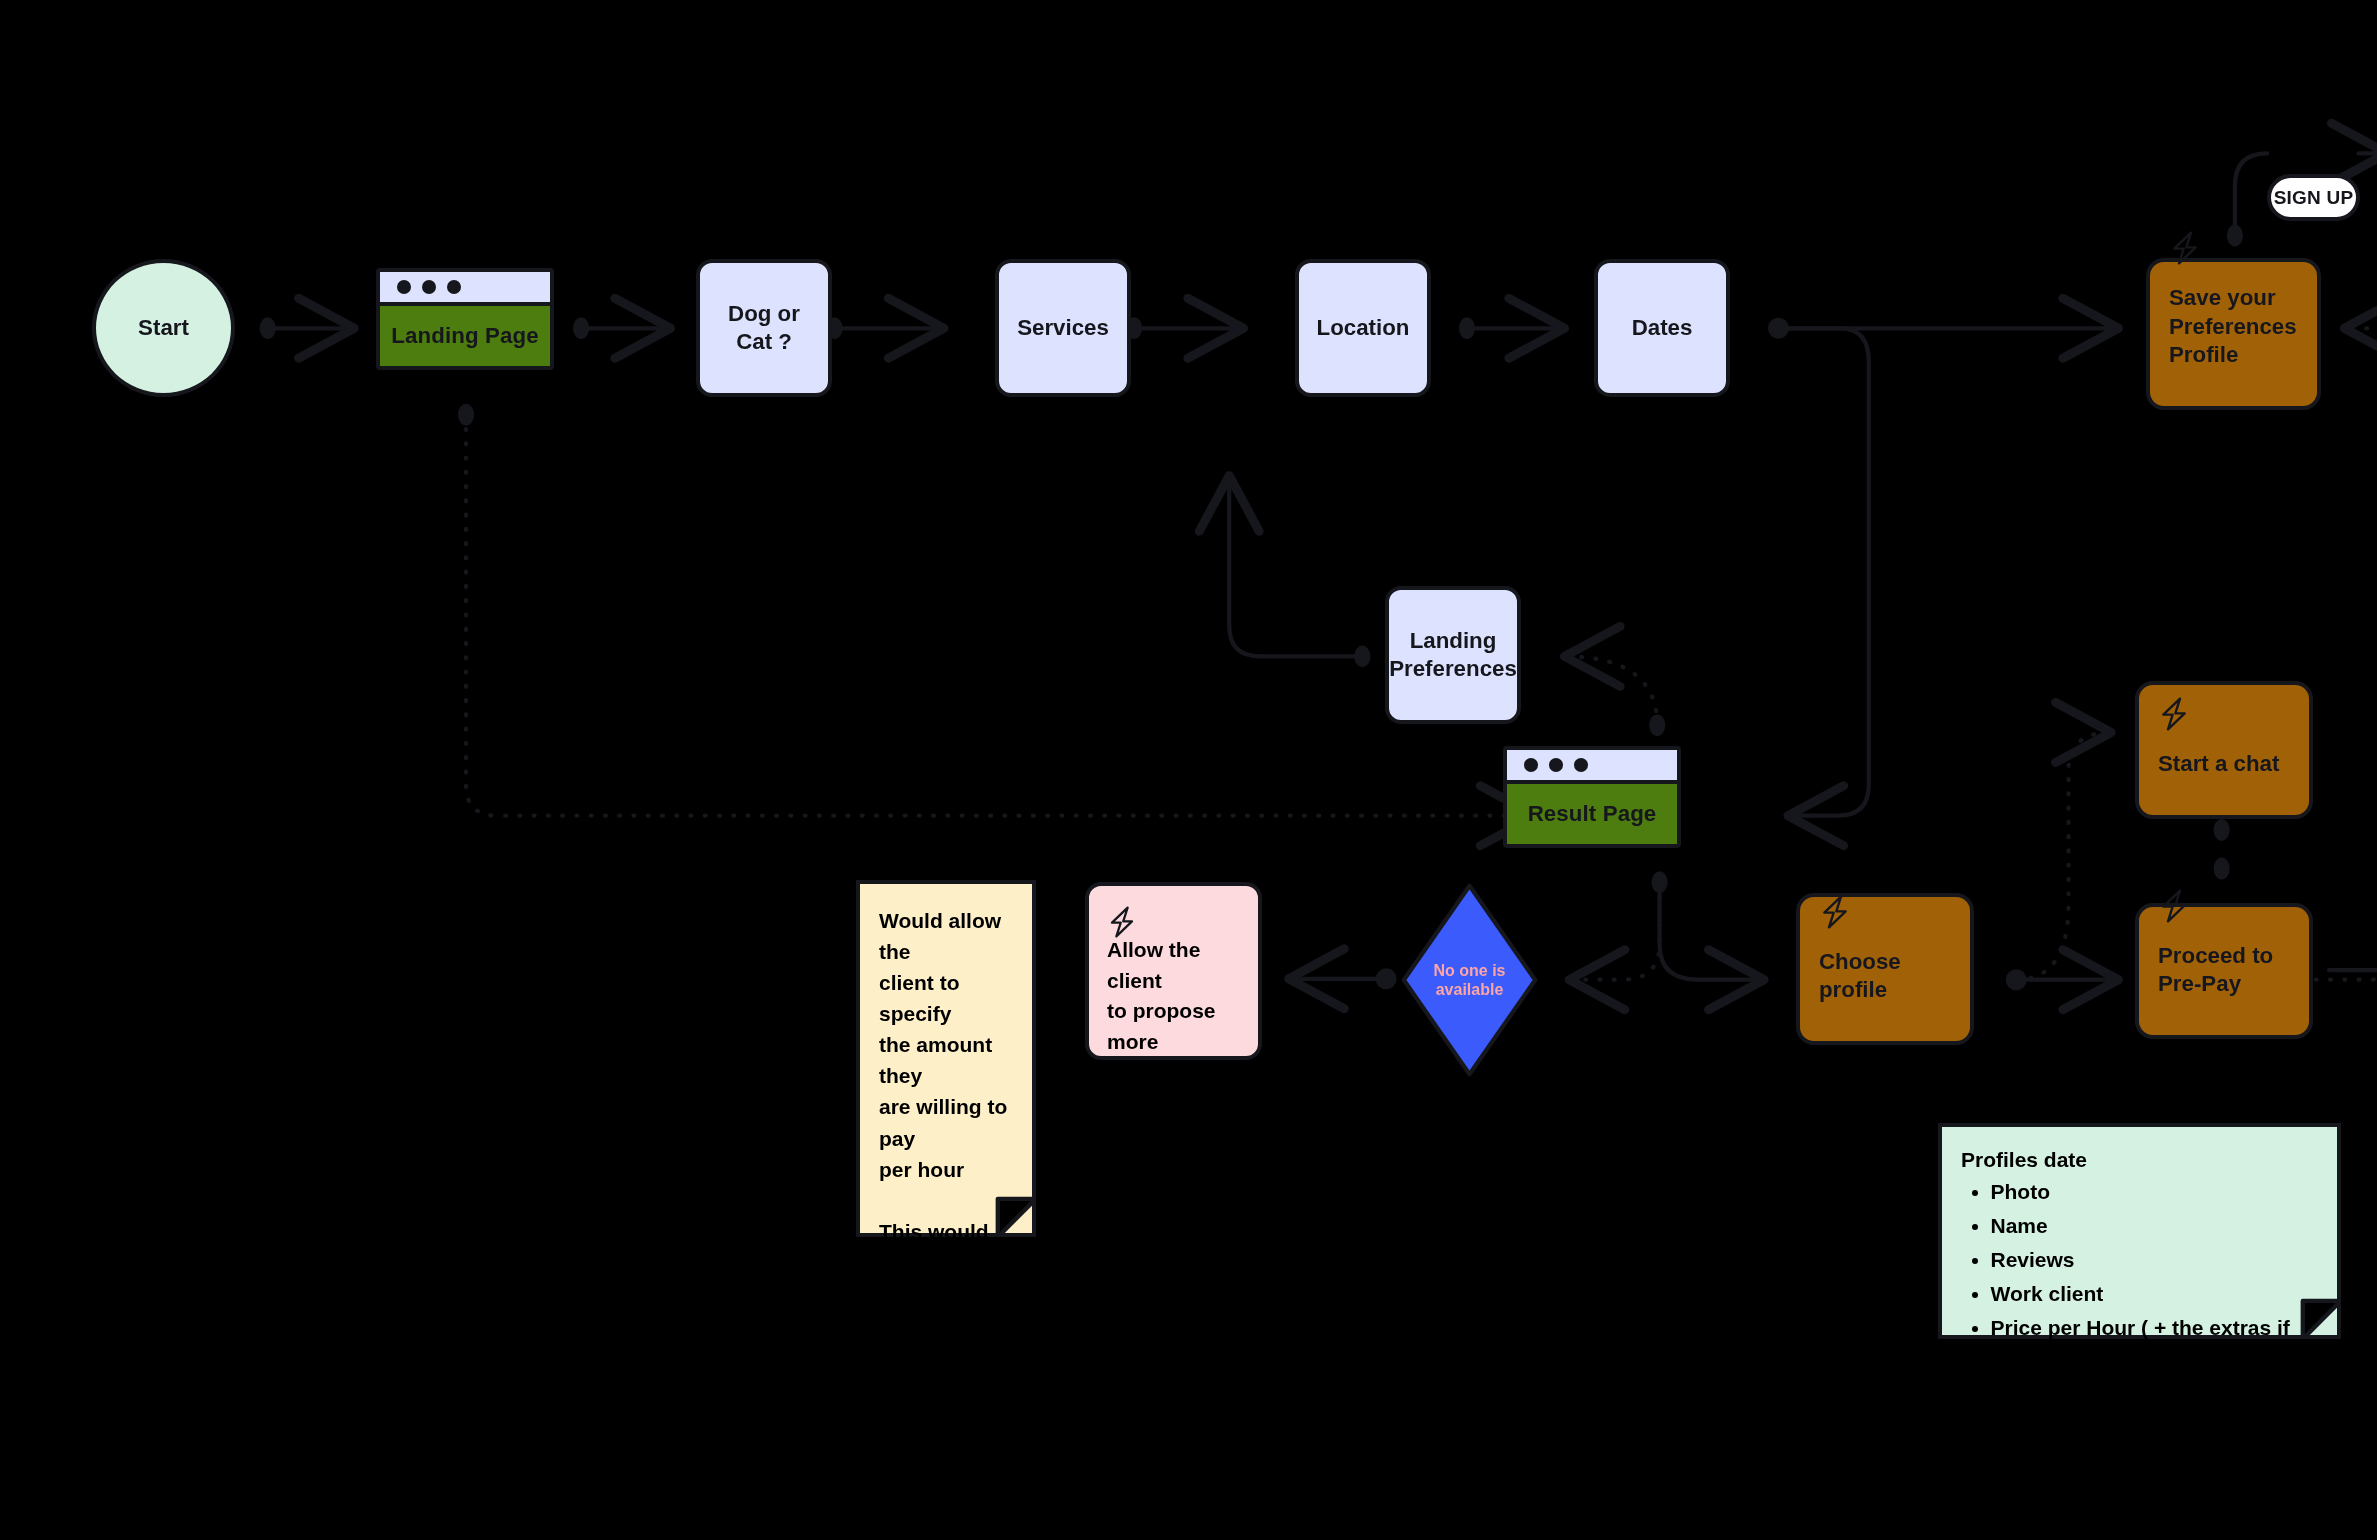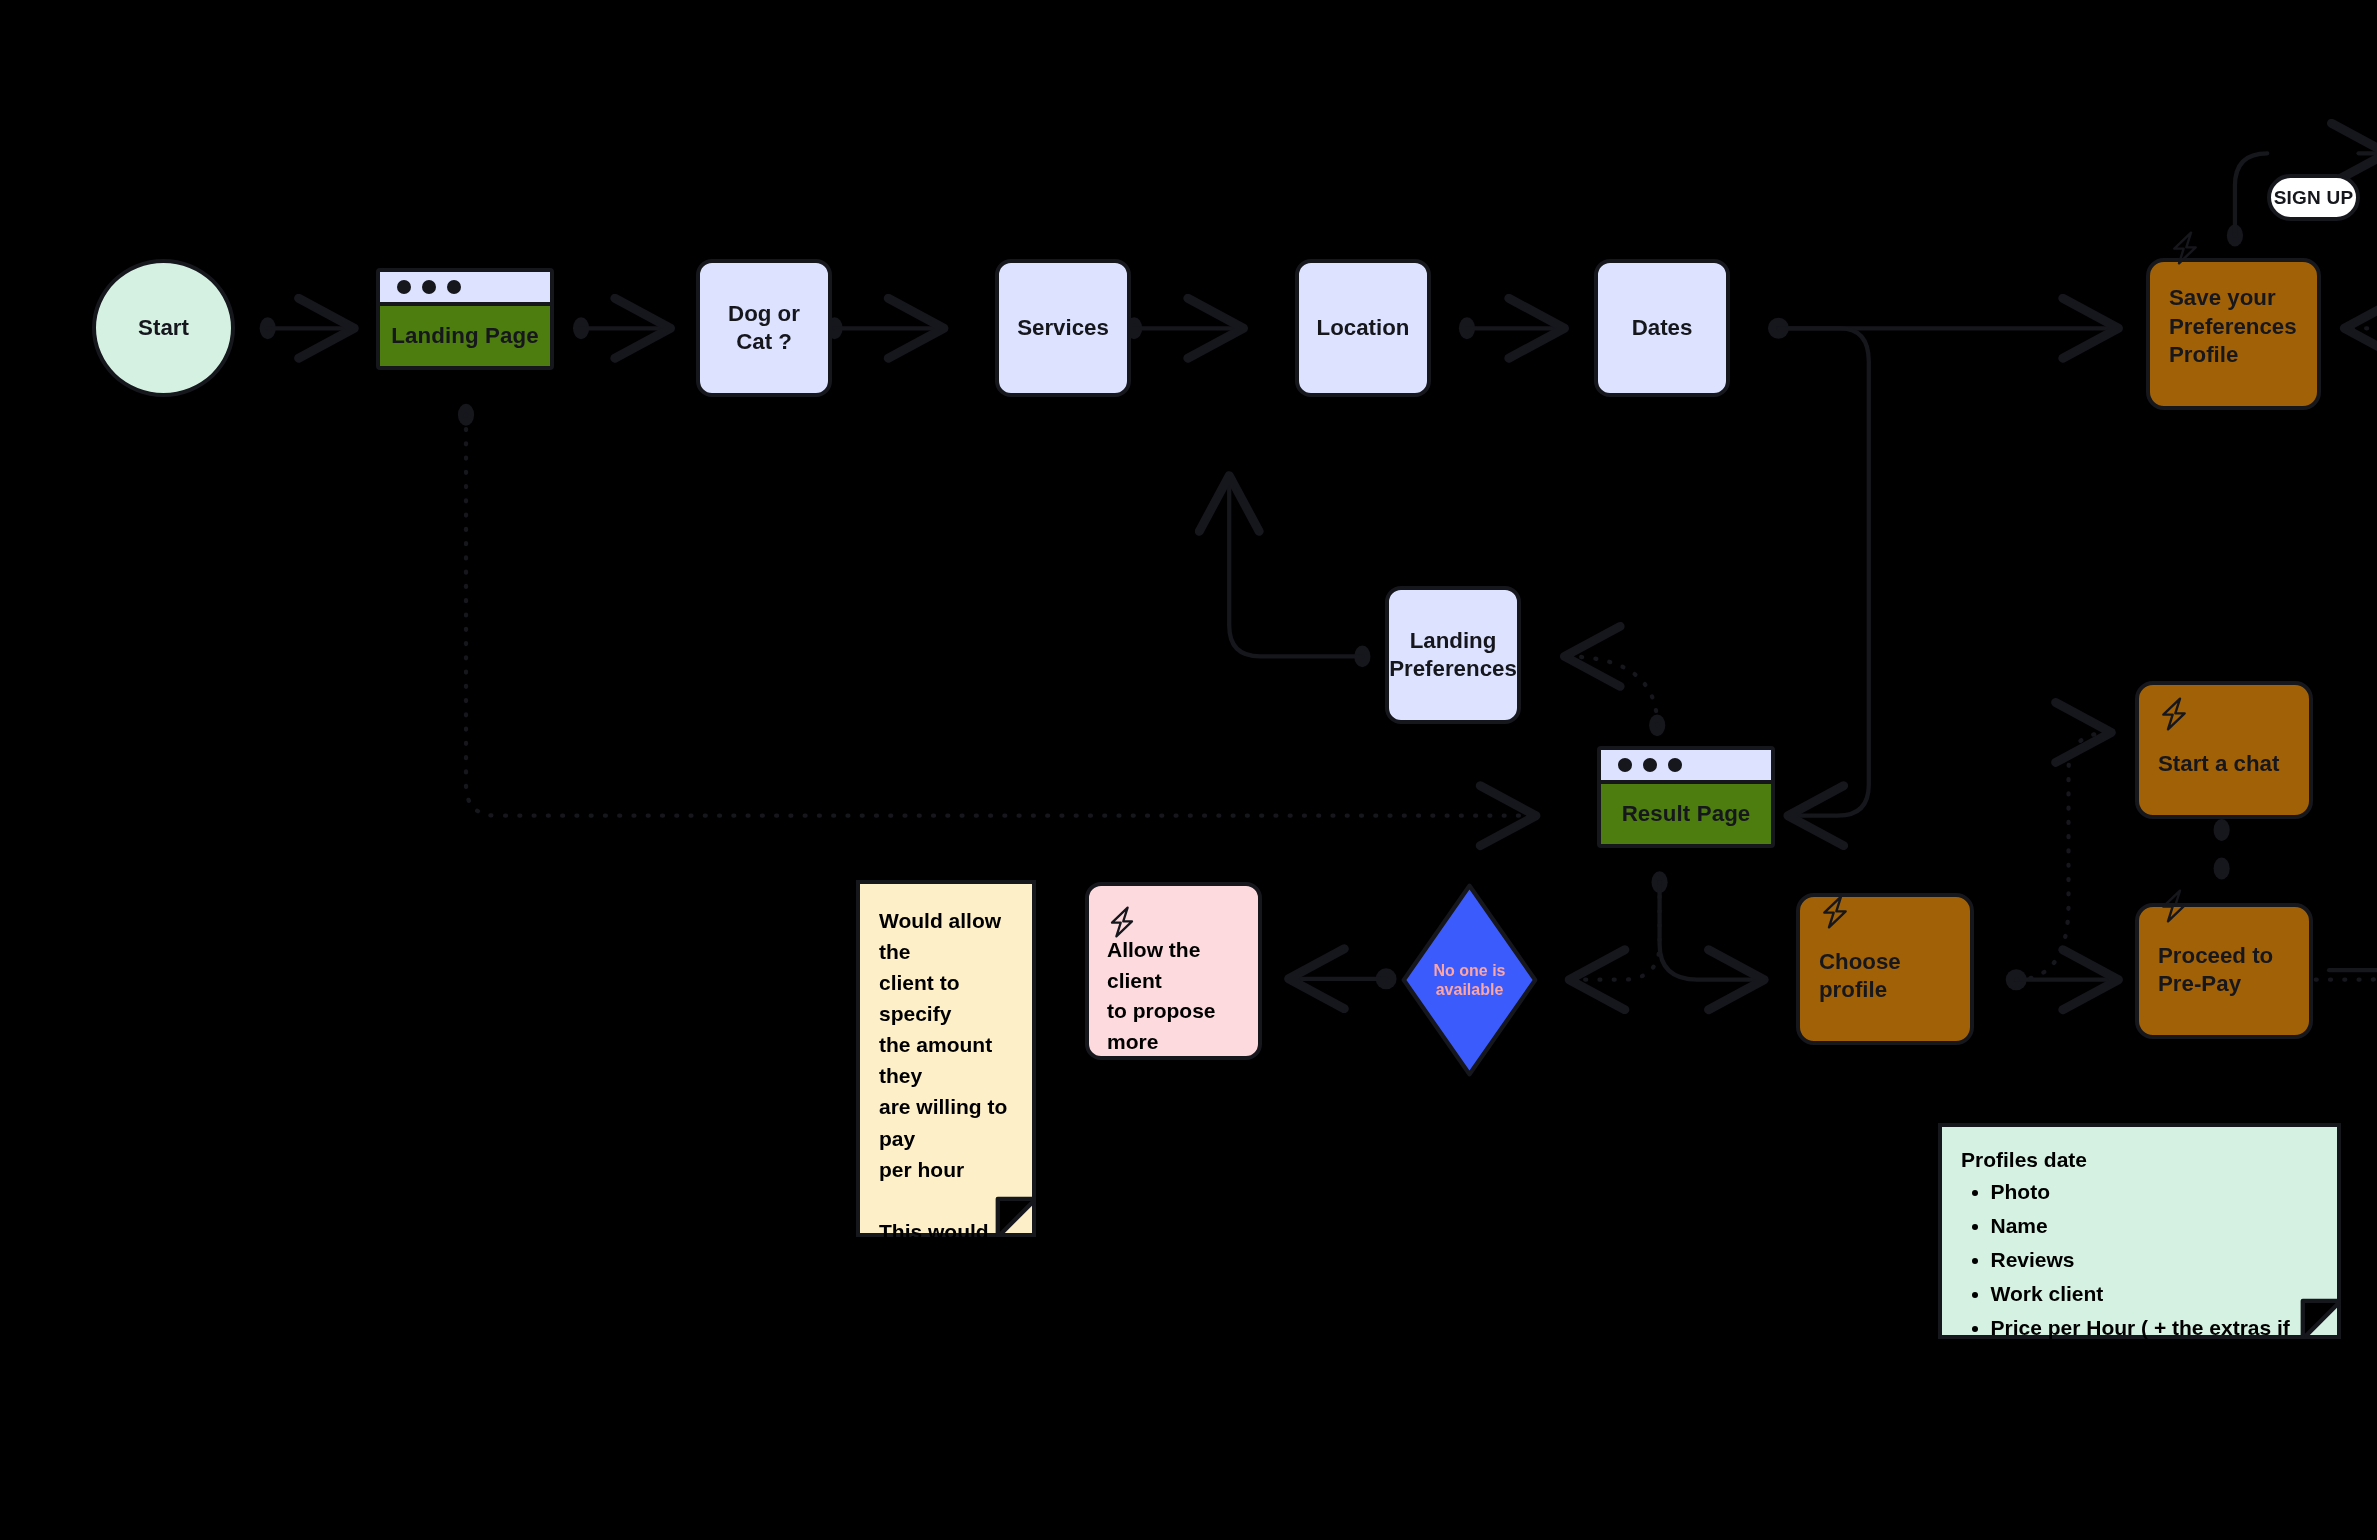--- a/index.html
+++ b/index.html
@@ -209,21 +209,21 @@
     <div class="title" style="white-space:pre-line;">Save your
 Preferences
 Profile</div>
   </div>
 
   <div class="node ink rect" style="left:1385px;top:586px;width:136px;height:138px;">
     <div class="title" style="white-space:pre-line;">Landing
 Preferences</div>
   </div>
 
-  <div class="node ink win" style="left:1597px;top:746px;width:178px;height:102px;">
+  <div class="node ink win" style="left:1503px;top:746px;width:178px;height:102px;">
     <div class="bar">
       <span class="dot"></span>
       <span class="dot"></span>
       <span class="dot"></span>
     </div>
     <div class="body">
       <div class="title">Result Page</div>
     </div>
   </div>
 

